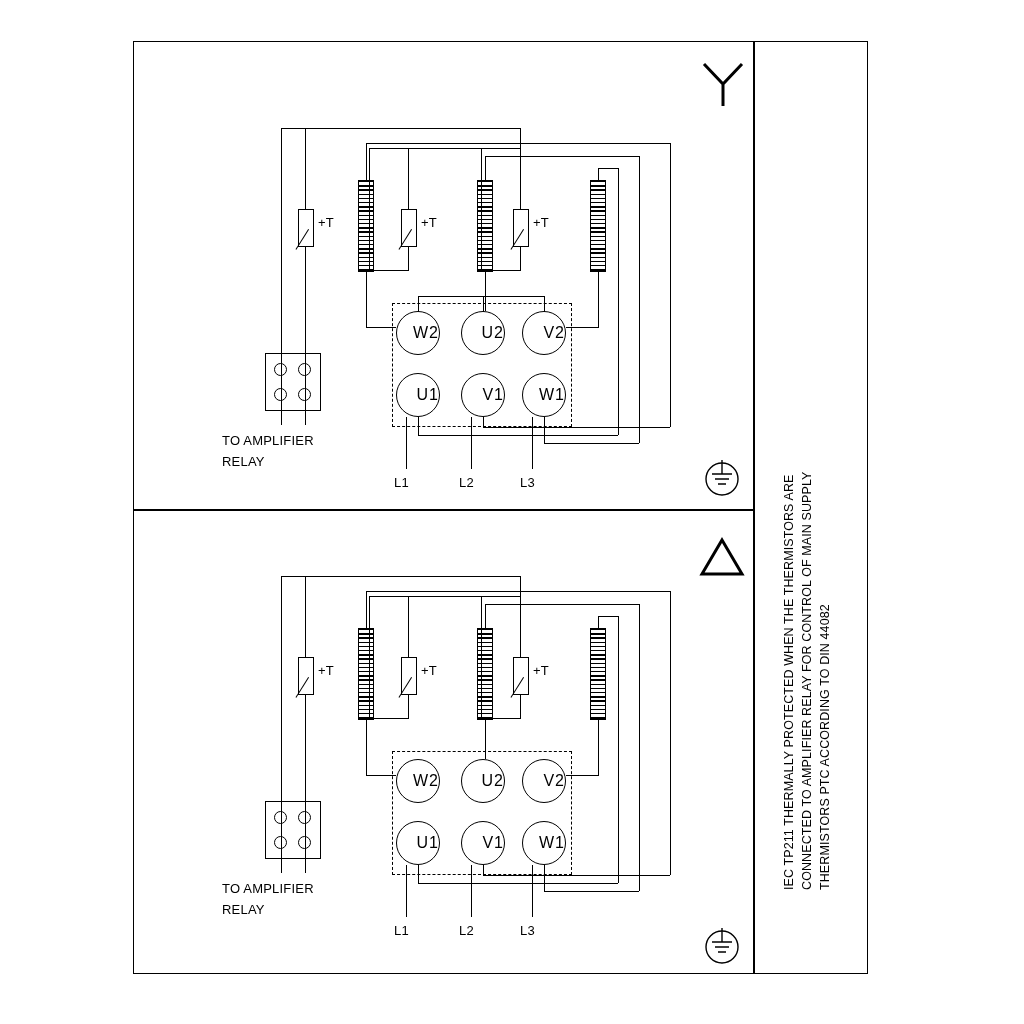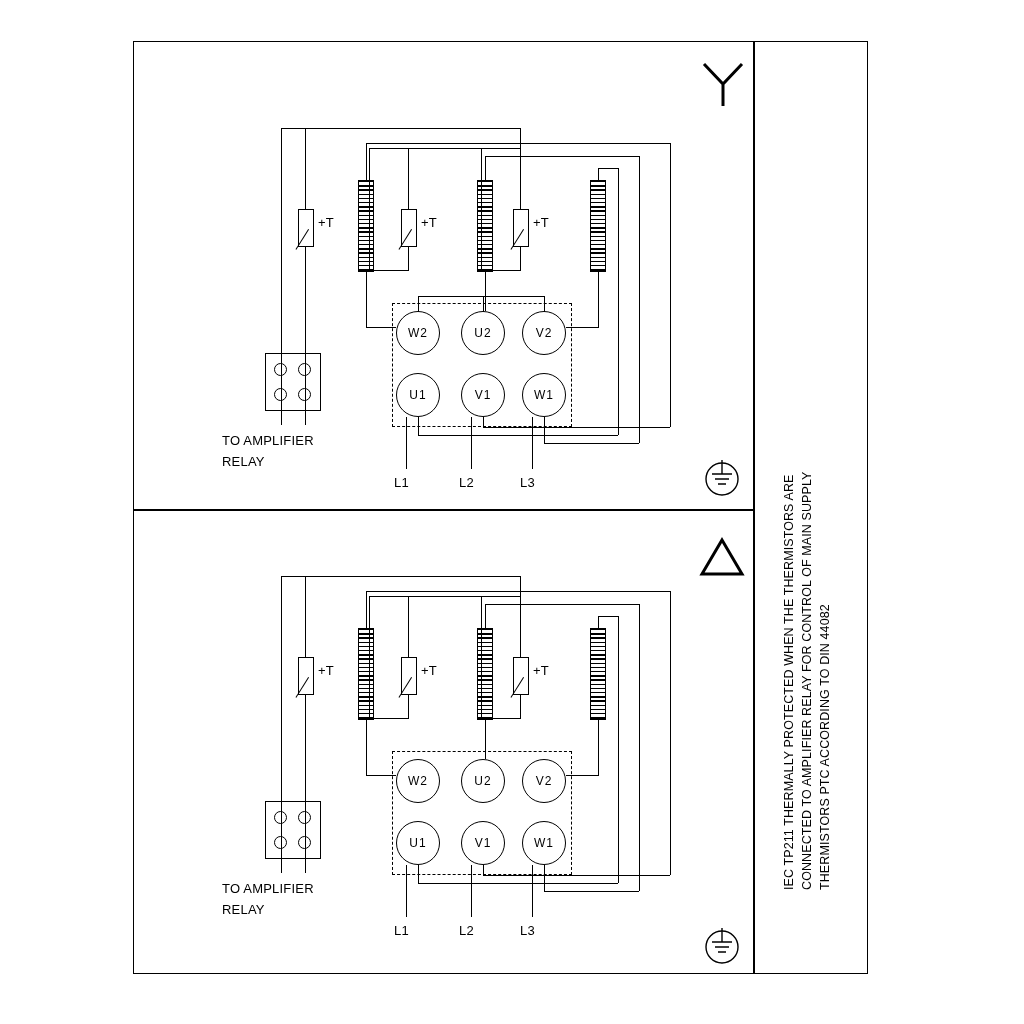--- a/index.html
+++ b/index.html
@@ -37,22 +37,22 @@
     font-size: 13px;
     line-height: 15px;
     white-space: nowrap;
     letter-spacing: 0.2px;
   }
   .term {
     position: absolute;
     border: 1.3px solid #000;
     border-radius: 50%;
     box-sizing: border-box;
-    text-align: center;
-    font-size: 12px;
+    text-align: right;
+    font-size: 16px;
     letter-spacing: 1px;
   }
   .dashbox {
     position: absolute;
     border: 1.2px dashed #000;
     box-sizing: border-box;
   }
   .coil {
     position: absolute;
     border: 1.2px solid #000;

